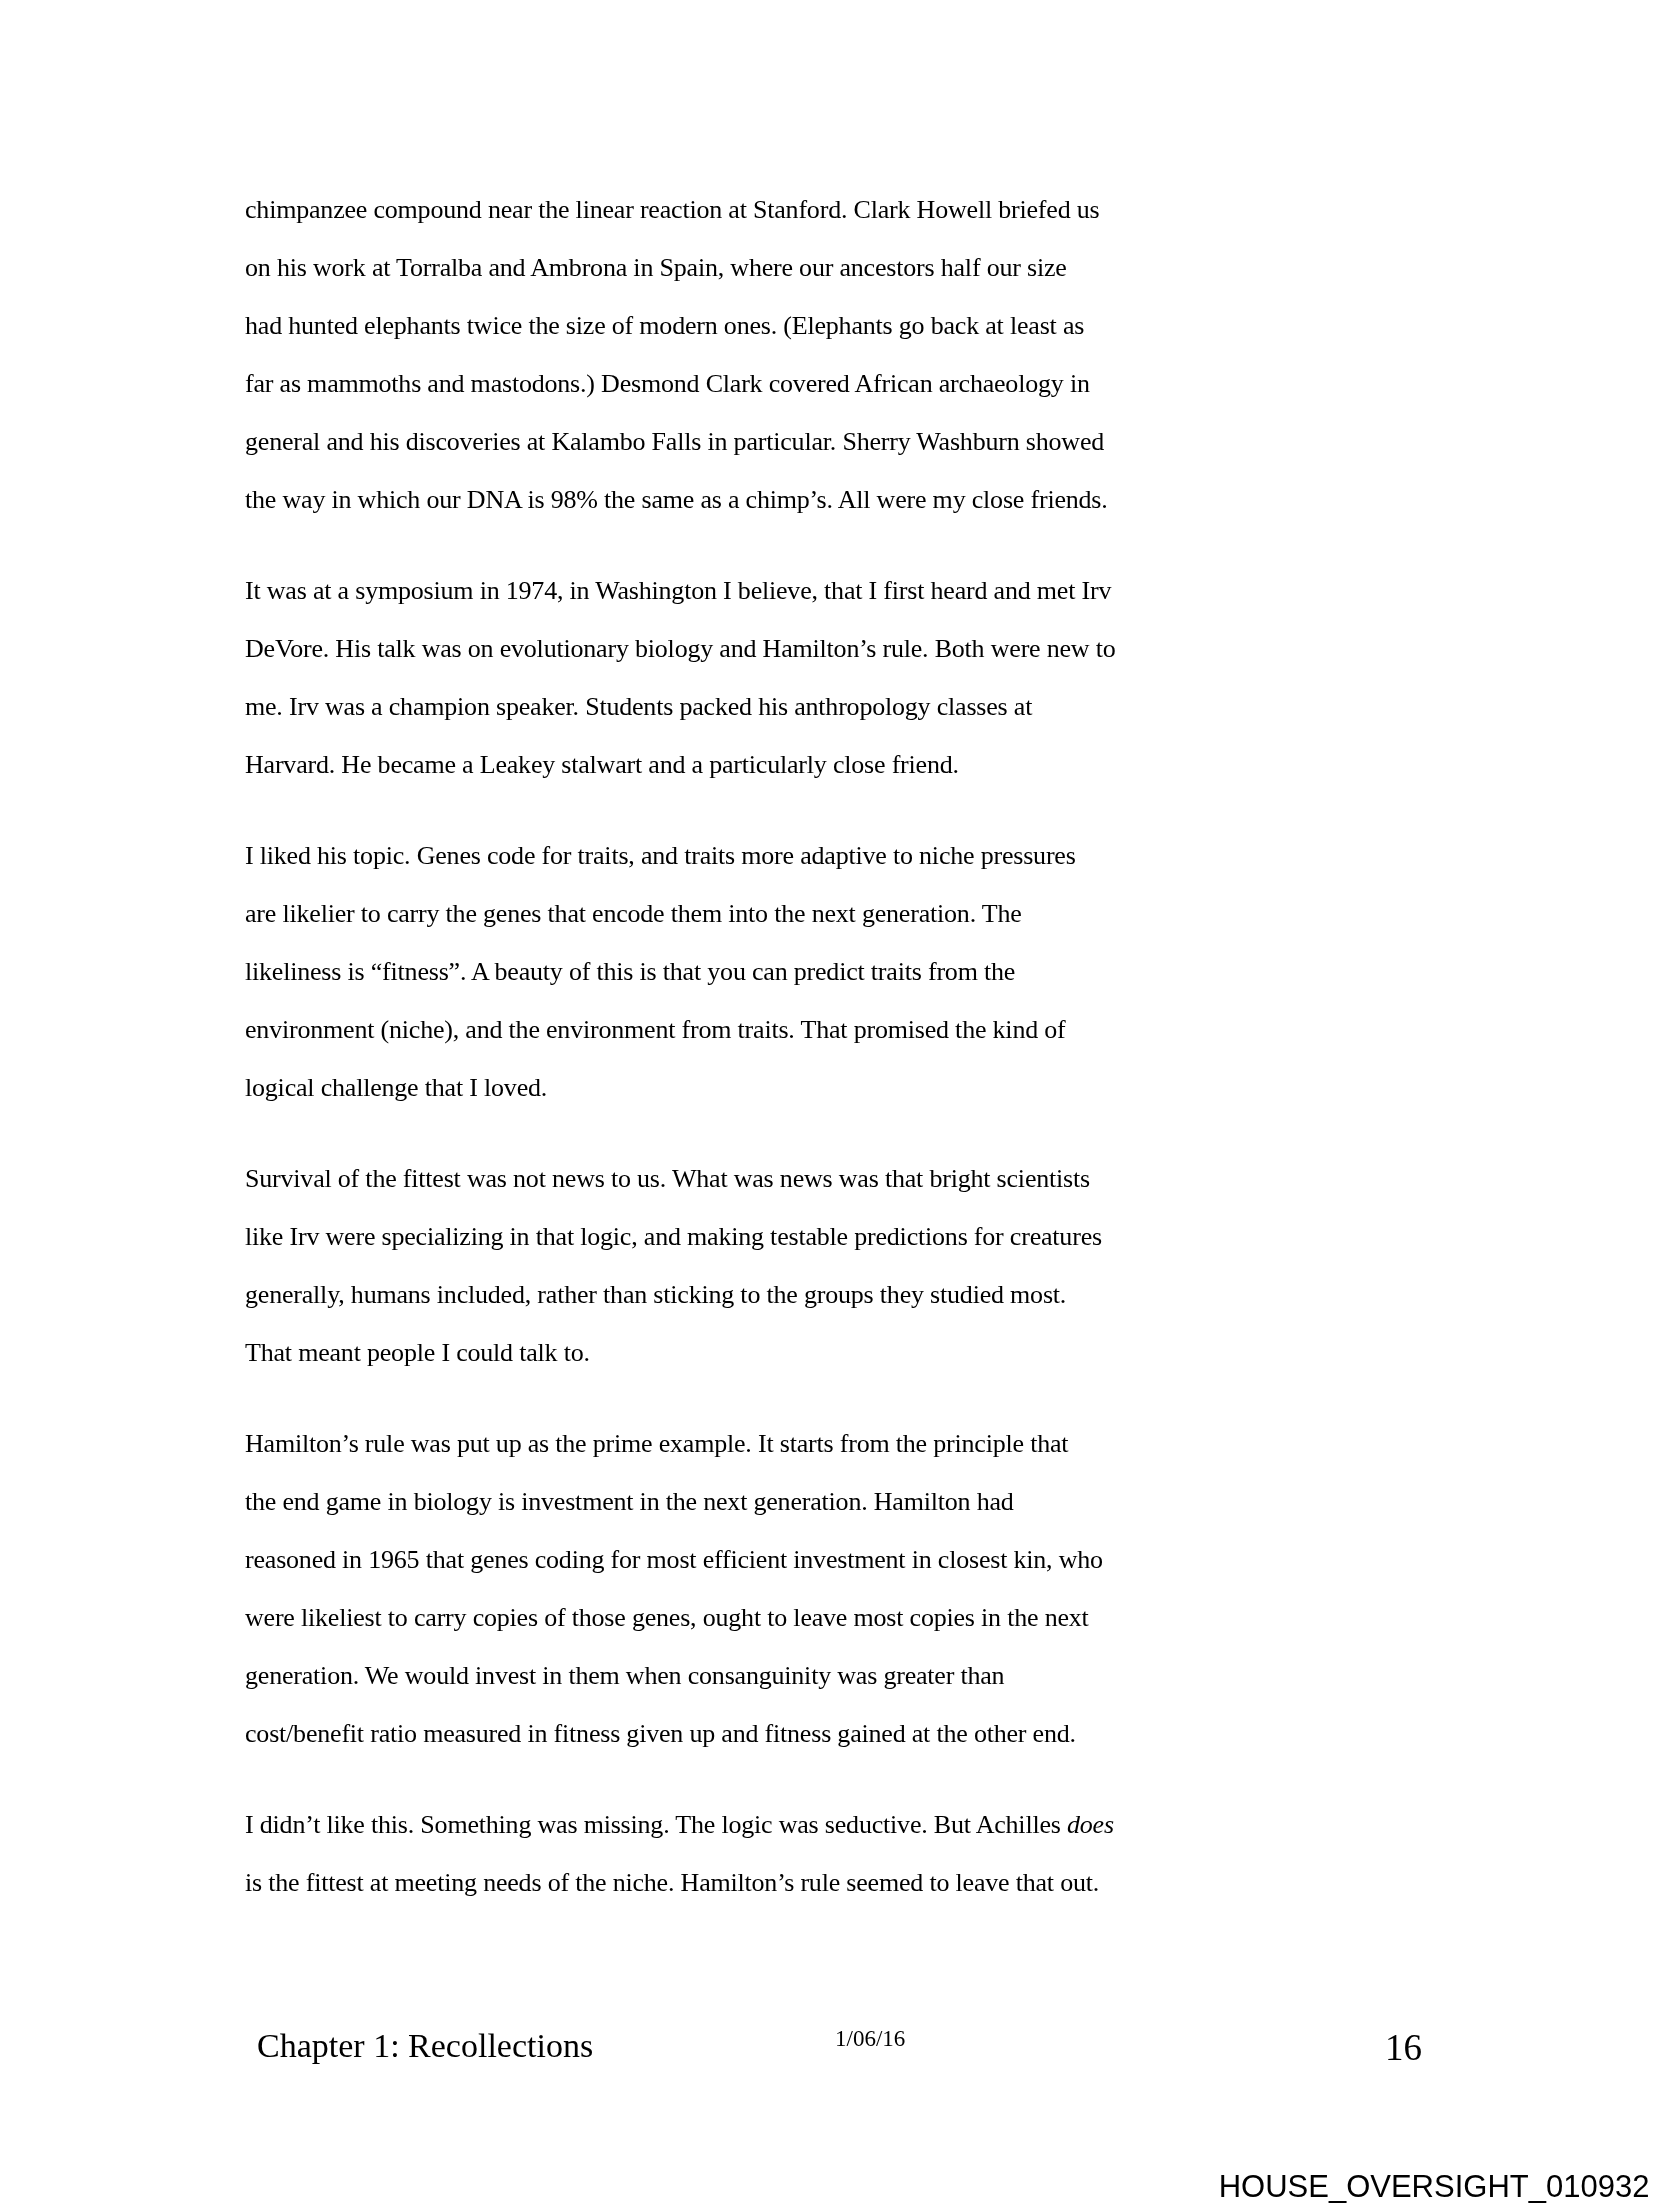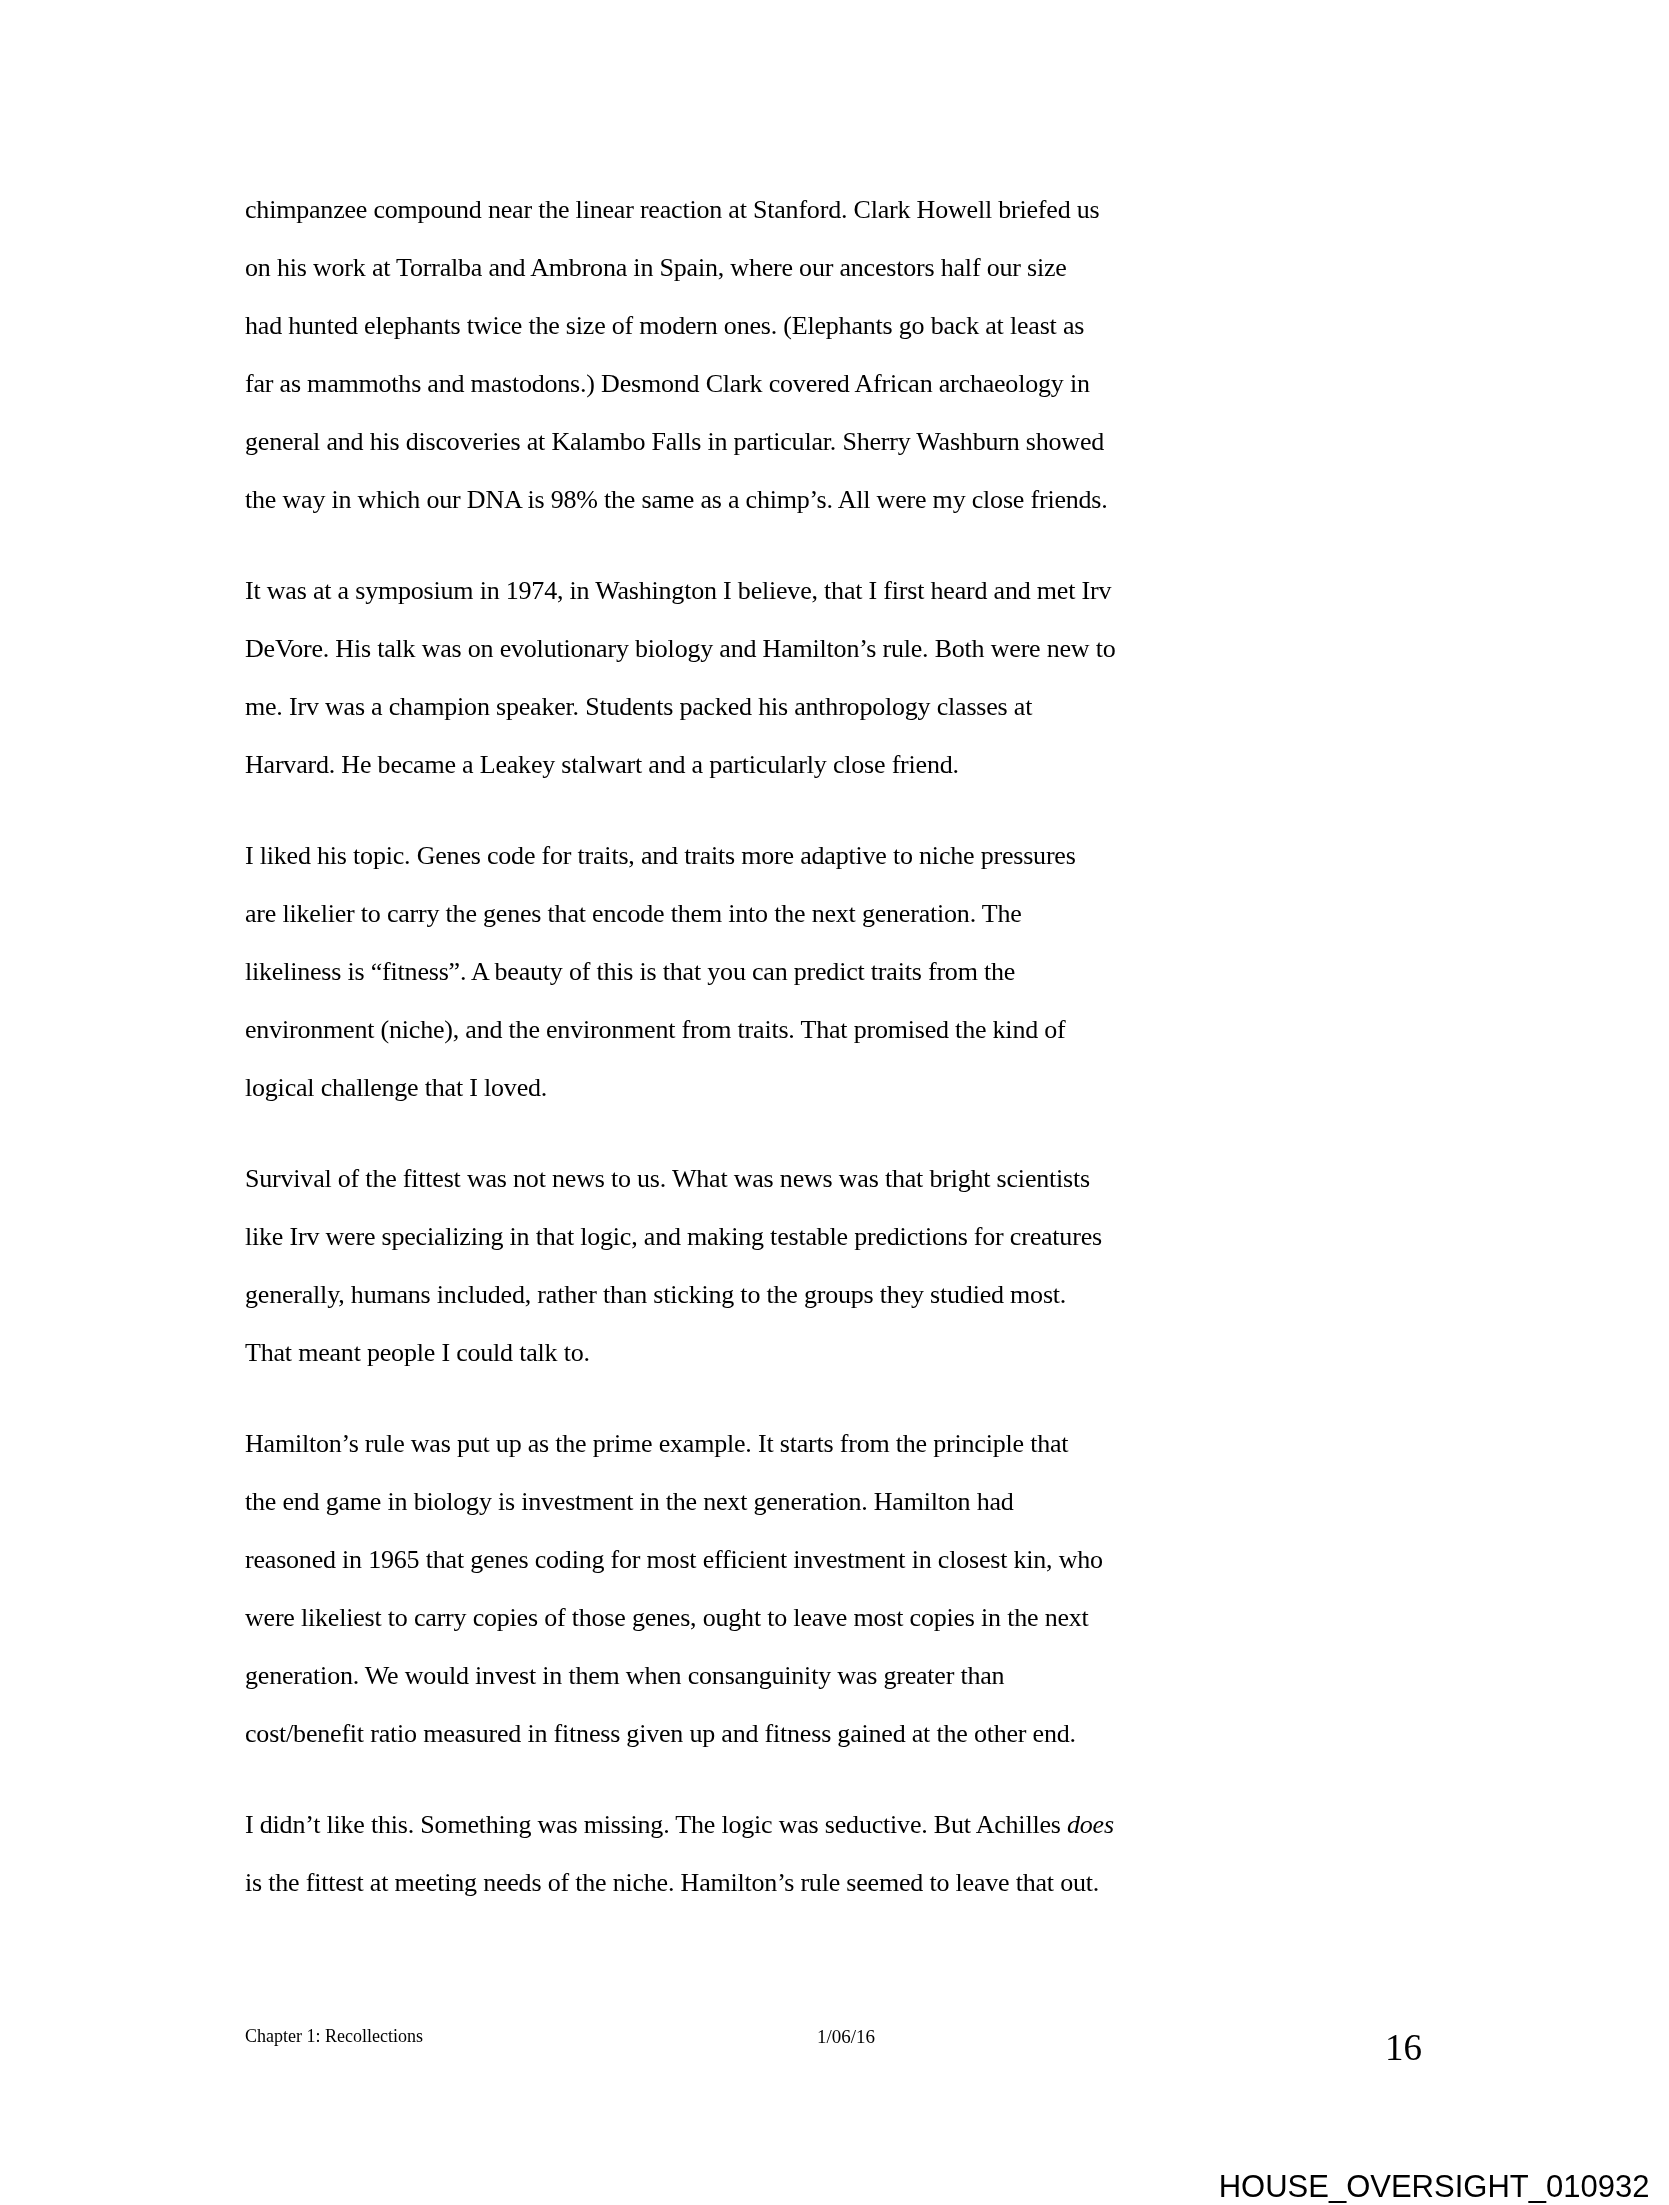--- a/index.html
+++ b/index.html
@@ -29,30 +29,30 @@
     margin: 0 0 33px 0;
   }
   .line {
     white-space: nowrap;
   }
   .italic {
     font-style: italic;
   }
   .footer-left {
     position: absolute;
-    left: 245px;
+    left: 257px;
     top: 2026px;
-    font-size: 18px;
+    font-size: 34px;
     line-height: 1.15;
   }
   .footer-date {
     position: absolute;
-    left: 817px;
+    left: 835px;
     top: 2026px;
-    font-size: 19px;
+    font-size: 23px;
     line-height: 1.15;
   }
   .footer-page {
     position: absolute;
     left: 1385px;
     top: 2029px;
     font-size: 37px;
     line-height: 1.0;
     text-align: right;
   }

